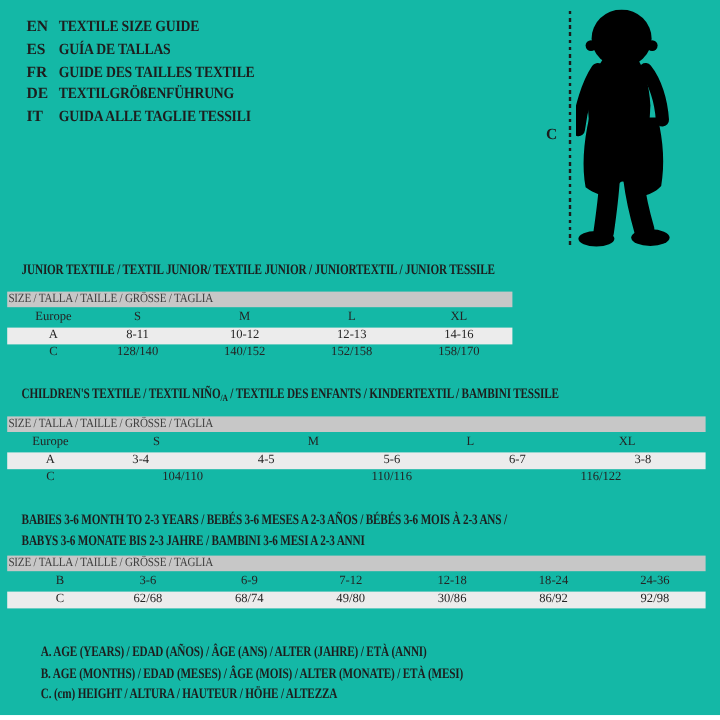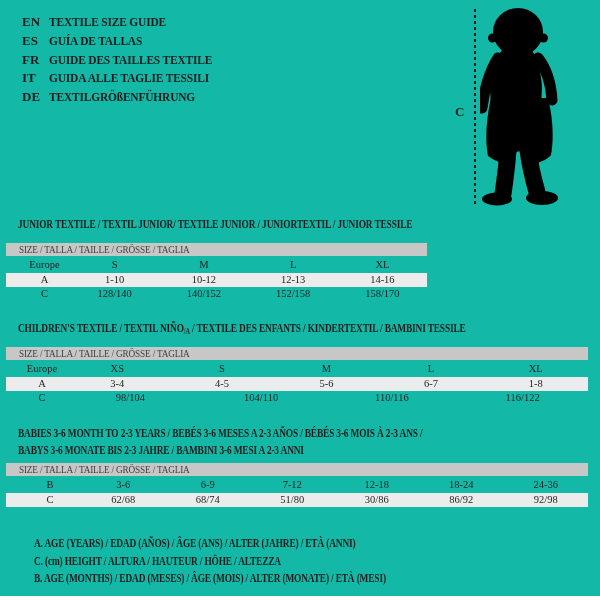--- a/index.html
+++ b/index.html
@@ -25,21 +25,21 @@
   .baby { position:absolute; left:480px; top:8px; }
 
   
   .tbl-title { position:absolute; left:18px; font-size:12px; font-weight:bold; white-space:nowrap; }
   .tbl-title-2line { line-height:16.5px; }
 
   
   .size-table { position:absolute; left:6px; }
   .t1 { width:421px; } .t2 { width:582px; } .t3 { width:582px; }
   .t-bar { height:13px; line-height:13px; background:#c7c7c7; color:#3e3e3e;
-    padding-left:13px; font-size:10.5px; margin-bottom:2px; }
+    padding-left:1px; font-size:10.5px; margin-bottom:2px; }
   .t-row { display:flex; height:14.6px; line-height:14.6px; font-size:10.5px; color:#242424; }
   .t-row .lbl { padding-left:13px; box-sizing:border-box; text-align:center; }
   .t1 .lbl { width:64px; flex:0 0 64px; }
   .t2 .lbl { width:59px; flex:0 0 59px; }
   .t3 .lbl { width:75px; flex:0 0 75px; }
   .t-row .val { flex:1 1 0; text-align:center; }
   .row-alt { background:#ececec; }
 
   
   .sub { font-size:8px; vertical-align:-2px; }
@@ -59,26 +59,26 @@
     </div>
     <div class="lang-row">
       <span class="lang-code">ES</span>
       <span class="lang-title cond-mid">GUÍA DE TALLAS</span>
     </div>
     <div class="lang-row">
       <span class="lang-code">FR</span>
       <span class="lang-title cond-mid">GUIDE DES TAILLES TEXTILE</span>
     </div>
     <div class="lang-row">
+      <span class="lang-code">DE</span>
+      <span class="lang-title cond-mid">TEXTILGRÖßENFÜHRUNG</span>
+    </div>
+    <div class="lang-row">
       <span class="lang-code">IT</span>
       <span class="lang-title cond-mid">GUIDA ALLE TAGLIE TESSILI</span>
-    </div>
-    <div class="lang-row">
-      <span class="lang-code">DE</span>
-      <span class="lang-title cond-mid">TEXTILGRÖßENFÜHRUNG</span>
     </div>
   </div>
 
   <div class="measure-line"></div>
   <div class="measure-label">C</div>
   <svg class="baby" width="84" height="200" viewBox="0 0 84 200" xmlns="http://www.w3.org/2000/svg">
     <g fill="#000000" stroke="none">
       <ellipse cx="38" cy="24" rx="25" ry="24"></ellipse>
       <circle cx="12.5" cy="30" r="4.5"></circle>
       <circle cx="63.5" cy="30" r="4.5"></circle>
@@ -102,21 +102,21 @@
     </div>
     <div class="t-row">
       <span class="lbl">Europe</span>
       <span class="val">S</span>
       <span class="val">M</span>
       <span class="val">L</span>
       <span class="val">XL</span>
     </div>
     <div class="t-row row-alt">
       <span class="lbl">A</span>
-      <span class="val">1-10</span>
+      <span class="val">8-11</span>
       <span class="val">10-12</span>
       <span class="val">12-13</span>
       <span class="val">14-16</span>
     </div>
     <div class="t-row">
       <span class="lbl">C</span>
       <span class="val">128/140</span>
       <span class="val">140/152</span>
       <span class="val">152/158</span>
       <span class="val">158/170</span>
@@ -125,37 +125,35 @@
 
   <div class="tbl-title" style="top:321px;">
     <span class="cond"><span>CHILDREN'S TEXTILE / TEXTIL NIÑO</span><span class="sub">/A</span><span> / TEXTILE DES ENFANTS / KINDERTEXTIL / BAMBINI TESSILE</span></span>
   </div>
   <div class="size-table t2" style="top:347px;">
     <div class="t-bar">
       <span class="cond-mid">SIZE / TALLA / TAILLE / GRÖSSE / TAGLIA</span>
     </div>
     <div class="t-row">
       <span class="lbl">Europe</span>
-      <span class="val">XS</span>
       <span class="val">S</span>
       <span class="val">M</span>
       <span class="val">L</span>
       <span class="val">XL</span>
     </div>
     <div class="t-row row-alt">
       <span class="lbl">A</span>
       <span class="val">3-4</span>
       <span class="val">4-5</span>
       <span class="val">5-6</span>
       <span class="val">6-7</span>
-      <span class="val">1-8</span>
+      <span class="val">3-8</span>
     </div>
     <div class="t-row">
       <span class="lbl">C</span>
-      <span class="val">98/104</span>
       <span class="val">104/110</span>
       <span class="val">110/116</span>
       <span class="val">116/122</span>
     </div>
   </div>
 
   <div class="tbl-title tbl-title-2line" style="top:425px;">
     <div><span class="cond">BABIES 3-6 MONTH TO 2-3 YEARS / BEBÉS 3-6 MESES A 2-3 AÑOS / BÉBÉS 3-6 MOIS À 2-3 ANS /</span></div>
     <div><span class="cond">BABYS 3-6 MONATE BIS 2-3 JAHRE / BAMBINI 3-6 MESI A 2-3 ANNI</span></div>
   </div>
@@ -169,26 +167,26 @@
       <span class="val">6-9</span>
       <span class="val">7-12</span>
       <span class="val">12-18</span>
       <span class="val">18-24</span>
       <span class="val">24-36</span>
     </div>
     <div class="t-row row-alt">
       <span class="lbl">C</span>
       <span class="val">62/68</span>
       <span class="val">68/74</span>
-      <span class="val">51/80</span>
+      <span class="val">49/80</span>
       <span class="val">30/86</span>
       <span class="val">86/92</span>
       <span class="val">92/98</span>
     </div>
   </div>
 
   <div class="footnotes">
     <div><span class="cond">A. AGE (YEARS) / EDAD (AÑOS) / ÂGE (ANS) / ALTER (JAHRE) / ETÀ (ANNI)</span></div>
+    <div><span class="cond">B. AGE (MONTHS) / EDAD (MESES) / ÂGE (MOIS) / ALTER (MONATE) / ETÀ (MESI)</span></div>
     <div><span class="cond">C. (cm) HEIGHT / ALTURA / HAUTEUR / HÖHE / ALTEZZA</span></div>
-    <div><span class="cond">B. AGE (MONTHS) / EDAD (MESES) / ÂGE (MOIS) / ALTER (MONATE) / ETÀ (MESI)</span></div>
   </div>
 
 </div>
 
 </body></html>

